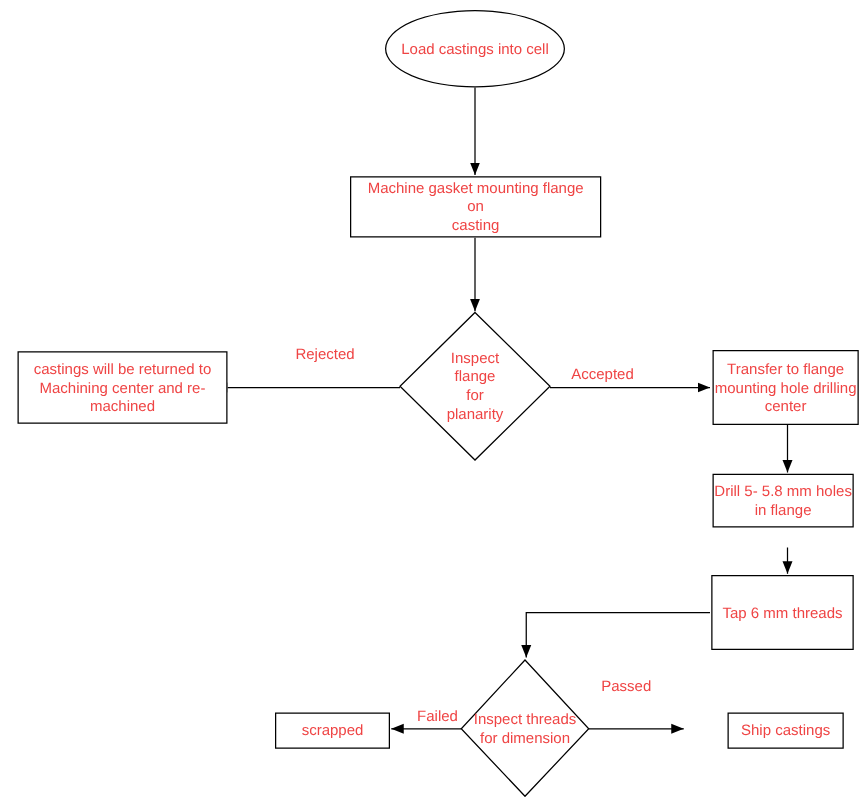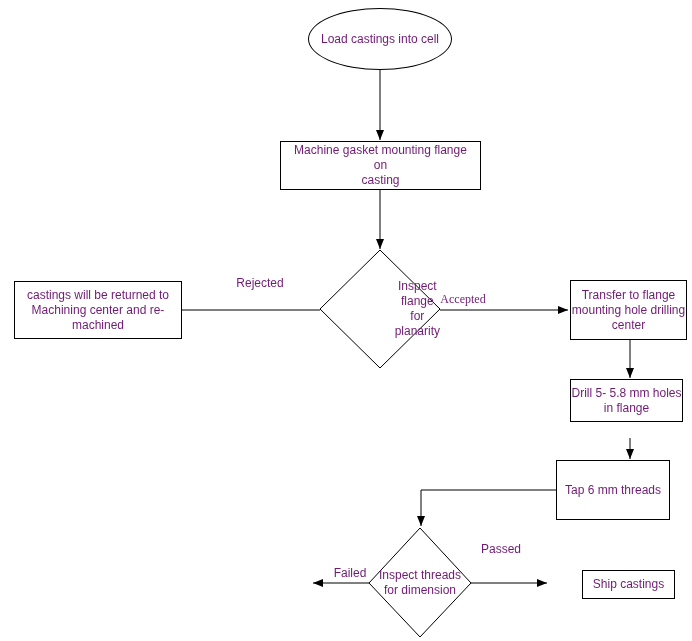--- a/index.html
+++ b/index.html
@@ -2,21 +2,21 @@
 <html><head>
 <meta charset="utf-8">
 <style>
   html,body{margin:0;padding:0;background:#ffffff;}
   #canvas{
     position:relative;
     width:692px;height:641px;
     background:#ffffff;
     font-family:"Liberation Sans", sans-serif;
     font-size:12px;
-    color:#701a75;
+    color:#ef4444;
     overflow:hidden;
   }
   #edges{position:absolute;left:0;top:0;width:692px;height:641px;}
   .node{
     position:absolute;
     display:flex;align-items:center;justify-content:center;
     text-align:center;
     background:#ffffff;
     border:1px solid #000000;
     box-sizing:border-box;
@@ -69,21 +69,21 @@
   <div class="node ellipse" style="left:308px;top:8px;width:144px;height:62px;">
     <span class="label">Load castings into cell</span>
   </div>
 
   <div class="node" style="left:280px;top:141px;width:201px;height:49px;">
     <span class="label">Machine gasket mounting flange
 on
 casting</span>
   </div>
 
-  <div class="dlabel" style="left:320px;top:279px;width:120px;height:60px;justify-content:flex-end;">
+  <div class="dlabel" style="left:320px;top:279px;width:120px;height:60px;">
     <span class="label">Inspect
 flange
 for
 planarity</span>
   </div>
 
   <div class="node" style="left:2px;top:281px;width:168px;height:58px;margin-left:12px;">
     <span class="label">castings will be returned to
 Machining center and re-
 machined</span>
@@ -93,35 +93,38 @@
     <span class="label">Transfer to flange
 mounting hole drilling
 center</span>
   </div>
 
   <div class="node" style="left:570px;top:379px;width:113px;height:43px;">
     <span class="label">Drill 5- 5.8 mm holes
 in flange</span>
   </div>
 
-  <div class="node" style="left:556px;top:460px;width:114px;height:60px;">
+  <div class="node" style="left:569px;top:460px;width:114px;height:60px;">
     <span class="label">Tap 6 mm threads</span>
   </div>
 
   <div class="dlabel" style="left:360px;top:568px;width:120px;height:30px;">
     <span class="label">Inspect threads
 for dimension</span>
   </div>
 
+  <div class="node" style="left:220px;top:570px;width:92px;height:29px;">
+    <span class="label">scrapped</span>
+  </div>
 
   <div class="node" style="left:549px;top:570px;width:93px;height:29px;margin-left:33px;">
     <span class="label">Ship castings</span>
   </div>
 
   <div class="edge-label" style="left:260px;top:276px;">Rejected</div>
 
-  <div class="edge-label" style="left:463px;top:292px;font-family:Liberation Serif, serif;">Accepted</div>
+  <div class="edge-label" style="left:482px;top:292px;">Accepted</div>
 
   <div class="edge-label" style="left:350px;top:566px;">Failed</div>
 
   <div class="edge-label" style="left:501px;top:542px;">Passed</div>
 
 </div>
 
 </body></html>

